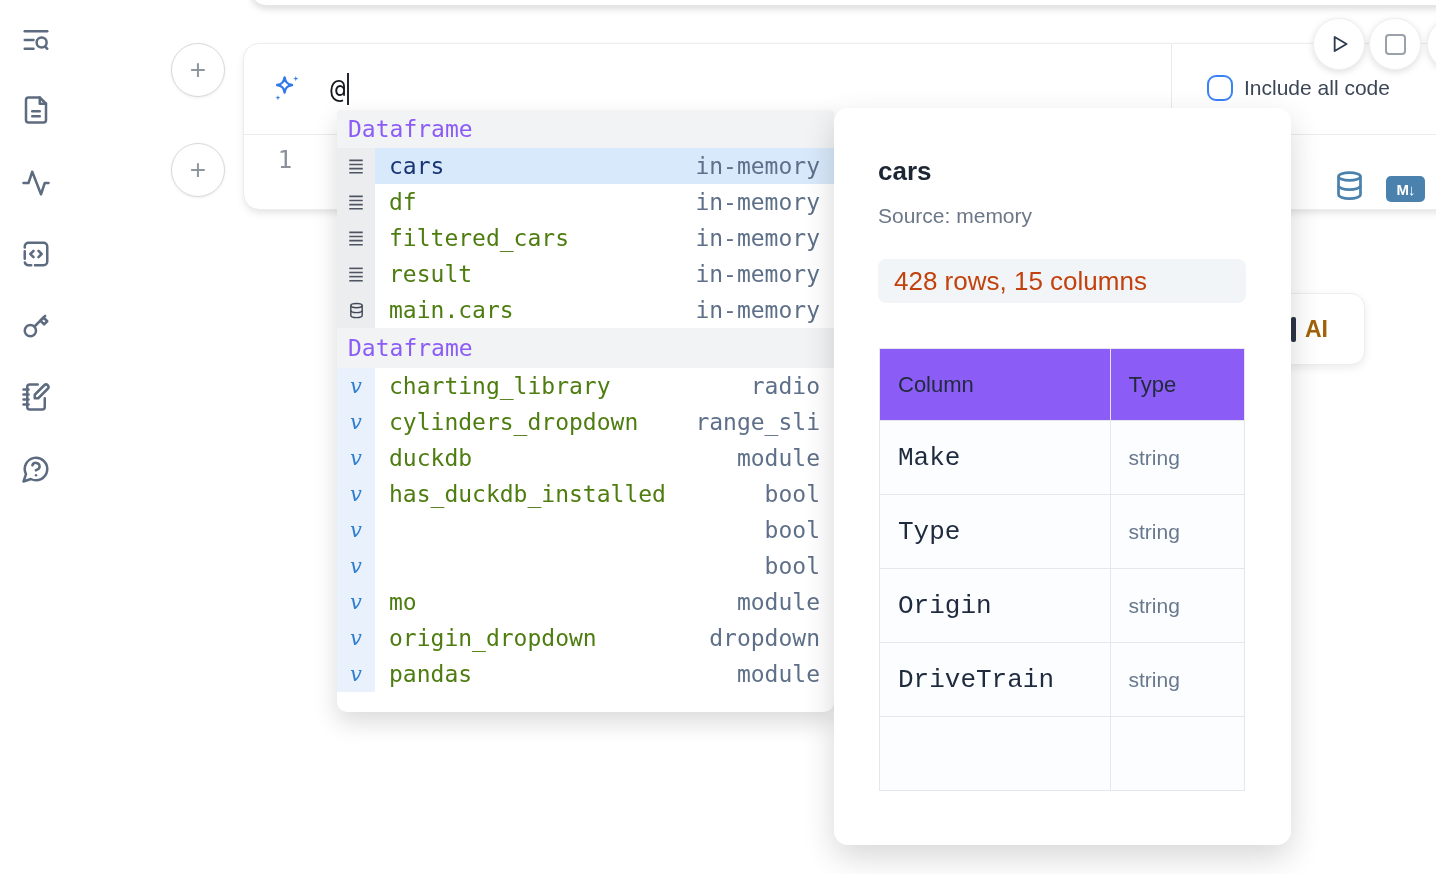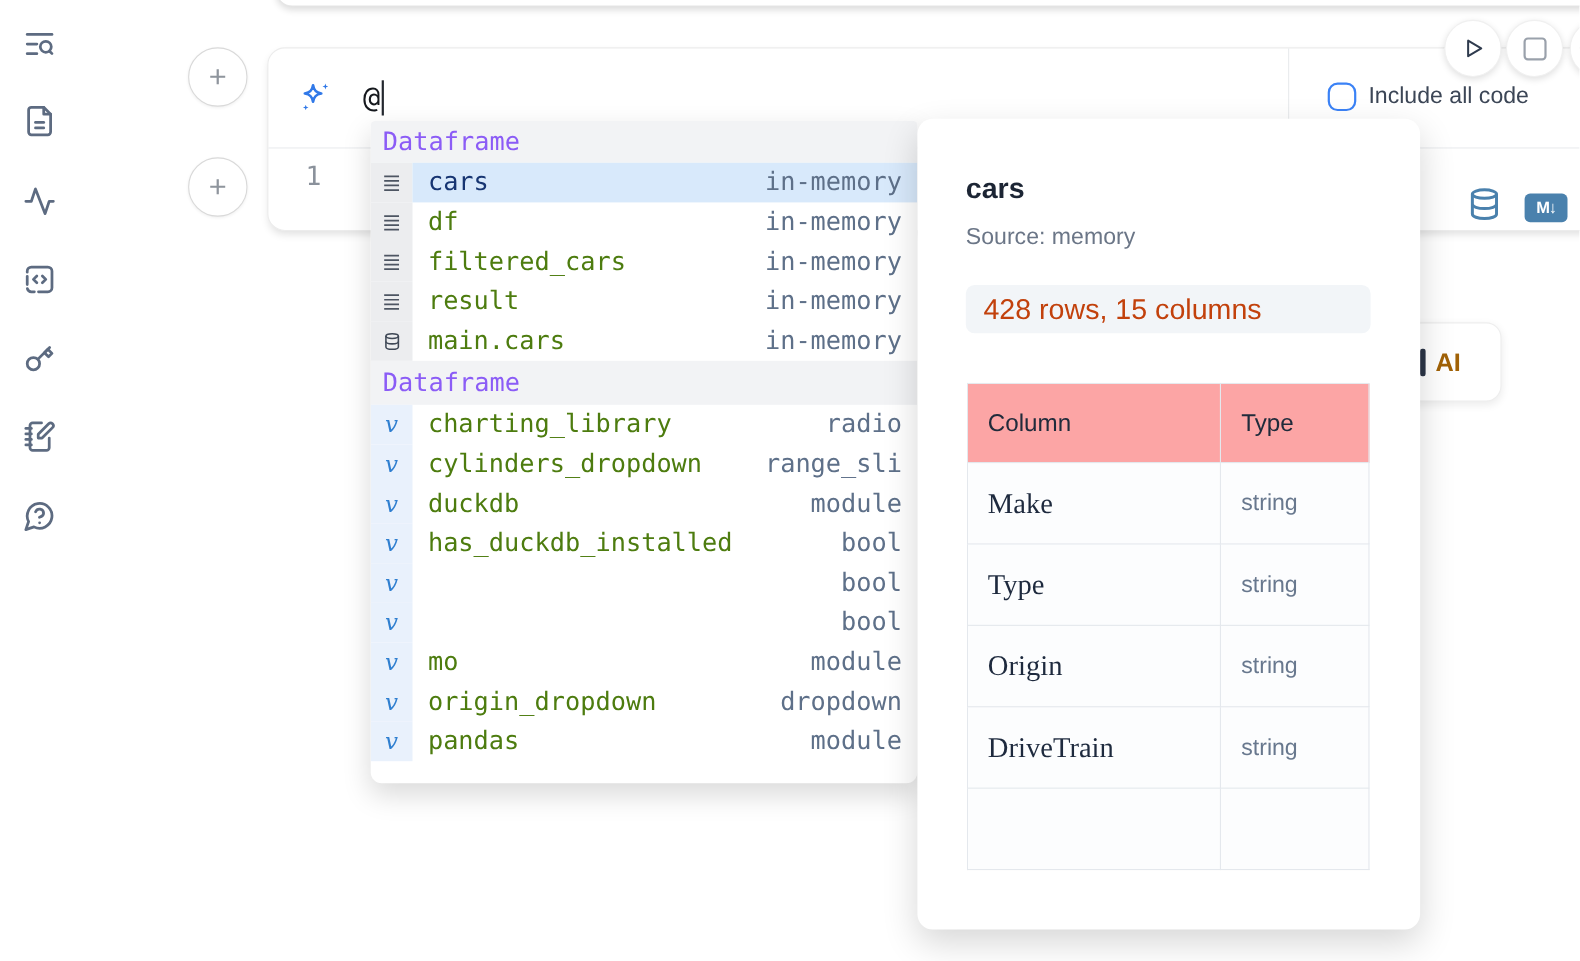--- a/index.html
+++ b/index.html
@@ -74,24 +74,24 @@
   
   .pv-panel{left:834px;top:108px;width:457px;height:737px;background:#fff;border-radius:14px;
     box-shadow:0 12px 32px rgba(0,0,0,.16);z-index:40;box-sizing:border-box;}
   .pv-title{position:absolute;left:44px;top:48px;font-size:26px;font-weight:bold;color:#1c2534;}
   .pv-source{position:absolute;left:44px;top:96px;font-size:21px;color:#6b7687;}
   .pv-badge{position:absolute;left:44px;top:151px;width:368px;height:44px;background:#f2f5f8;
     border-radius:8px;font-size:26px;color:#c2410c;line-height:44px;padding-left:16px;box-sizing:border-box;}
   .pv-tablewrap{position:absolute;left:45px;top:240px;width:367px;height:458px;overflow:hidden;}
   .pv-table{border-collapse:collapse;width:366px;}
   .pv-table th,.pv-table td{border:1px solid #e4e8ed;text-align:left;padding:0 0 0 18px;}
-  .pv-table th{height:71px;background:#fca5a5;font-size:22px;font-weight:normal;color:#202b3b;
+  .pv-table th{height:71px;background:#8b5cf6;font-size:22px;font-weight:normal;color:#202b3b;
     font-family:"Liberation Sans",sans-serif;}
   .pv-table td{height:74px;background:#fcfdfe;}
-  .pv-table td.colname{font-family:Liberation Serif, serif;font-size:26px;color:#1e2a3e;width:231px;box-sizing:border-box;}
+  .pv-table td.colname{font-family:Liberation Mono, monospace;font-size:26px;color:#1e2a3e;width:231px;box-sizing:border-box;}
   .pv-table td.coltype{font-size:21px;color:#68788e;width:135px;box-sizing:border-box;}
 </style>
 </head>
 <body>
 
 <div id="stage">
 
   <div class="abs prev-cell"></div>
 
   <div id="sidebar">

